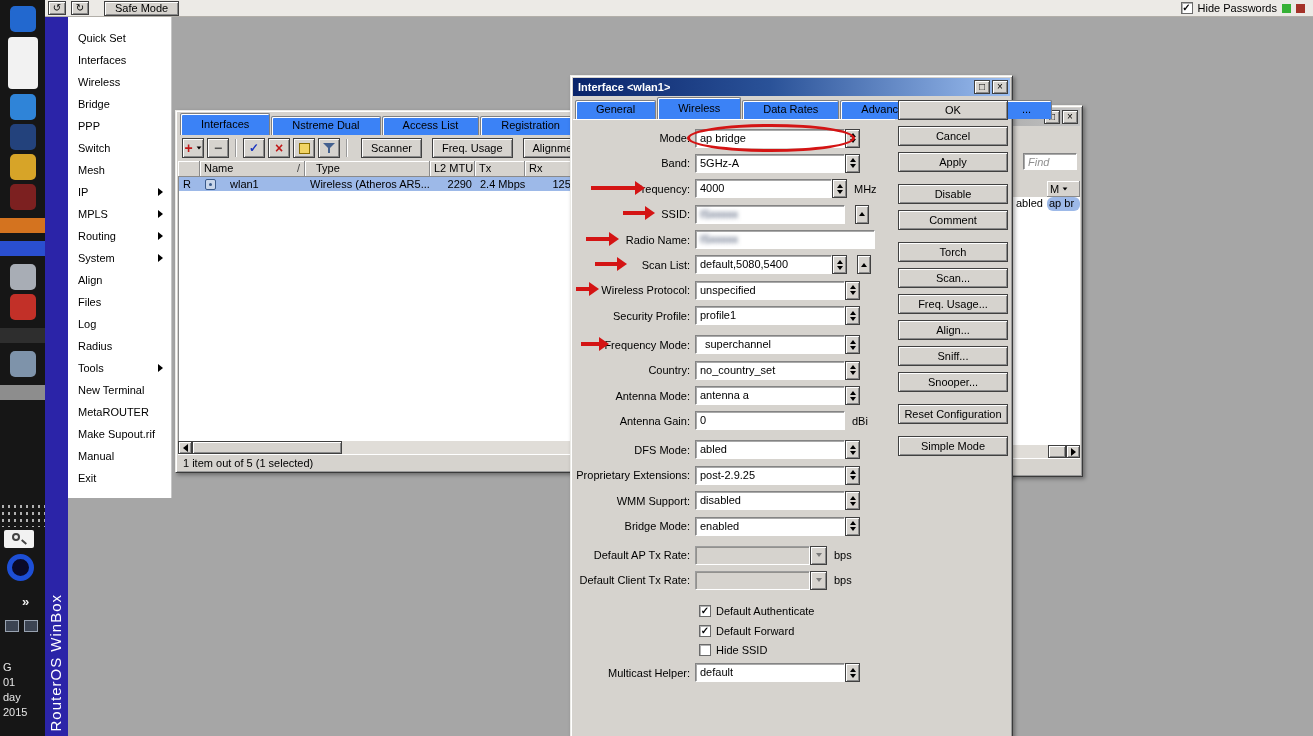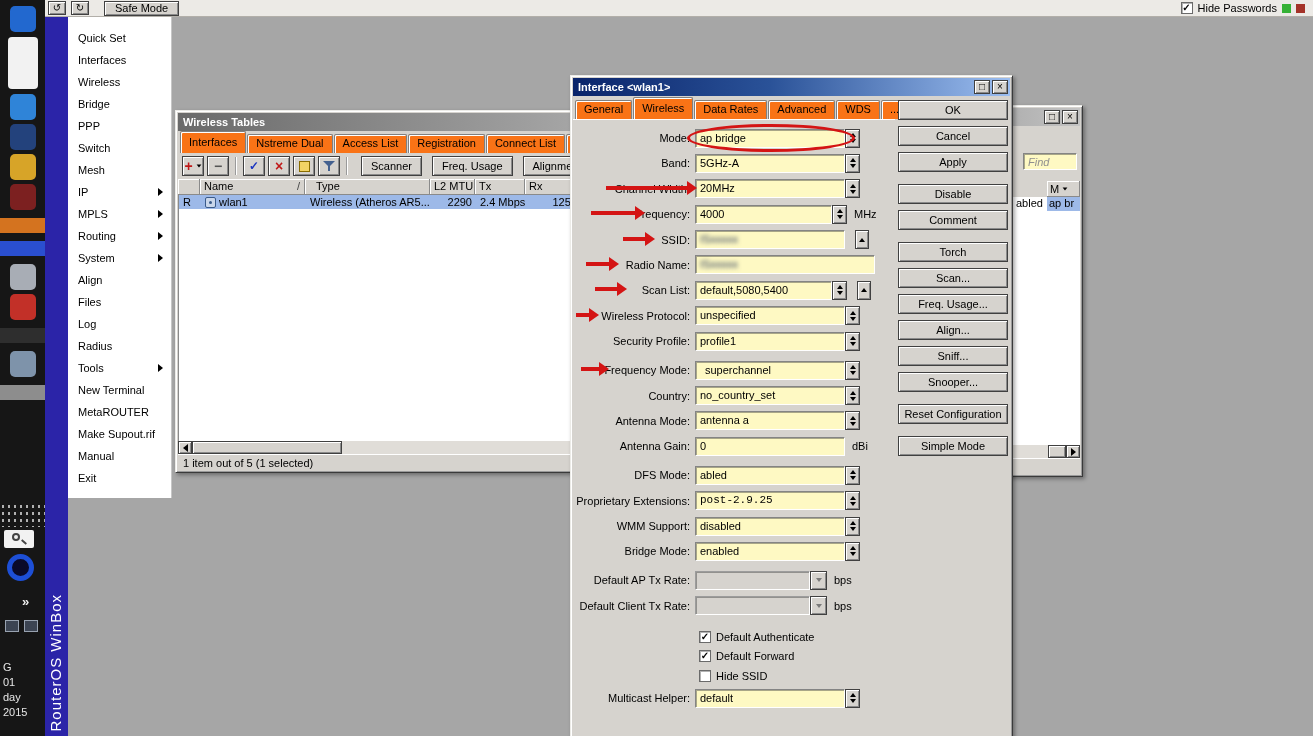--- a/index.html
+++ b/index.html
@@ -1,21 +1,21 @@
 <!DOCTYPE html>
 <html><head>
 <meta charset="utf-8">
 <style>
   * { margin:0; padding:0; box-sizing:border-box; }
   html,body { width:1313px; height:736px; overflow:hidden; }
   body { font-family:"Liberation Sans",sans-serif; font-size:11px; color:#000; background:#a6a6a6; position:relative; }
 
   
   .raised { background:#d6d3ce; border:1px solid #404040; box-shadow: inset 1px 1px 0 #fff, inset -1px -1px 0 #8a8a8a; }
-  .sunken { background:#fef9c3; border:1px solid; border-color:#848484 #fff #fff #848484; box-shadow: inset 1px 1px 0 rgba(64,64,64,.45); }
+  .sunken { background:#ffffff; border:1px solid; border-color:#848484 #fff #fff #848484; box-shadow: inset 1px 1px 0 rgba(64,64,64,.45); }
   .window { position:absolute; background:#d6d3ce; padding:2px; border:1px solid; border-color:#ecebe7 #3a3a3a #3a3a3a #ecebe7; box-shadow: inset 1px 1px 0 #fff, inset -1px -1px 0 #9a9a9a, 2px 2px 4px rgba(0,0,0,.35); }
   .titlebar { height:18px; display:flex; align-items:center; padding:0 2px 0 5px; color:#fff; font-weight:bold; font-size:11px; flex:0 0 auto; }
   .titlebar.active   { background:linear-gradient(90deg,#0a246a 0%,#2a5298 45%,#9cbef0 100%); }
   .titlebar.inactive { background:linear-gradient(90deg,#6a6a6a 0%,#9a9a9a 55%,#c3c3c3 100%); }
   .tb-buttons { margin-left:auto; display:flex; gap:2px; }
   .tb-btn { width:16px; height:14px; font-weight:normal; font-size:10px; line-height:12px; text-align:center; color:#000; }
 
   .tri { width:0; height:0; display:inline-block; }
   .tri.up { border:3px solid transparent; border-top:none; border-bottom:4px solid #000; }
   .tri.dn { border:3px solid transparent; border-bottom:none; border-top:4px solid #000; }
@@ -54,41 +54,41 @@
   .cbx { width:12px; height:12px; background:#fff; border:1px solid #6a6a6a; box-shadow:inset 1px 1px 0 rgba(0,0,0,.3); font-size:10px; line-height:10px; text-align:center; font-weight:bold; }
   .ind-sq { width:9px; height:9px; display:inline-block; }
 
   
   #menu { position:absolute; left:68px; top:17px; width:104px; height:481px; background:#fff; border-right:1px solid #c6c6c6; padding-top:10px; z-index:1; }
   .menu-item { height:22px; display:flex; align-items:center; padding:0 8px 0 10px; cursor:default; }
   .submenu-tri { margin-left:auto; width:0; height:0; border:4px solid transparent; border-right:none; border-left:5px solid #000; }
 
   
   .tabs { display:flex; align-items:flex-end; height:22px; padding-left:2px; flex:0 0 auto; }
-  .tab { height:19px; line-height:17px; padding:0 8px; background:#f97316; border:1px solid #808080; border-bottom:none; border-radius:2px 2px 0 0; box-shadow:inset 1px 1px 0 #fff; margin-right:1px; white-space:nowrap; }
+  .tab { height:19px; line-height:17px; padding:0 20px; background:#3b82f6; border:1px solid #808080; border-bottom:none; border-radius:2px 2px 0 0; box-shadow:inset 1px 1px 0 #fff; margin-right:1px; white-space:nowrap; }
   .tab.active { height:22px; line-height:21px; z-index:2; }
 
   
   #wt-window { left:175px; top:110px; width:592px; height:363px; z-index:2; display:flex; flex-direction:column; }
   #wt-toolbar { height:26px; display:flex; align-items:center; padding:0 4px; gap:3px; flex:0 0 auto; }
   .tool-ic { width:22px; height:20px; display:flex; align-items:center; justify-content:center; font-weight:bold; font-size:12px; }
   .tool-btn { height:20px; line-height:18px; padding:0 9px; margin-left:7px; }
   .tsep { width:2px; height:18px; border-left:1px solid #9a9a9a; border-right:1px solid #fff; margin:0 3px; }
   .note-ic { width:11px; height:11px; background:#f2d465; border:1px solid #8a6d00; display:inline-block; }
   .funnel-ic { position:relative; width:12px; height:12px; display:inline-block; }
   .funnel-ic:before { content:""; position:absolute; left:0; top:1px; border-left:6px solid transparent; border-right:6px solid transparent; border-top:6px solid #44618f; }
   .funnel-ic:after { content:""; position:absolute; left:5px; top:6px; width:2px; height:5px; background:#44618f; }
   #wt-header { display:flex; height:16px; flex:0 0 auto; }
   .th { background:#d6d3ce; border-right:1px solid #8a8a8a; border-bottom:1px solid #8a8a8a; box-shadow:inset 1px 1px 0 #fff; padding:1px 4px; white-space:nowrap; overflow:hidden; display:flex; }
   .th .sort { margin-left:auto; color:#444; }
   #wt-list { background:#fff; flex:1 1 auto; overflow:hidden; border-left:1px solid #8a8a8a; }
   .trow { display:flex; height:14px; align-items:center; }
   .trow.sel { background:#9db9e8; }
   .td { padding:0 4px; white-space:nowrap; overflow:hidden; }
-  .c-flag{width:22px;} .c-name{width:105px; display:flex; align-items:center; gap:3px;}
+  .c-flag{width:22px;} .c-name{width:105px; display:flex; align-items:center; gap:14px;}
   .c-type{width:125px;} .c-mtu{width:45px; text-align:right;} .c-tx{width:50px; text-align:right;} .c-rx{width:58px; text-align:right;}
   .wifi-ic { width:11px; height:11px; background:#c9d6ea; border:1px solid #3a5a8a; border-radius:2px; display:inline-block; position:relative; }
   .wifi-ic:after { content:""; position:absolute; left:3px; top:3px; width:3px; height:3px; background:#3a5a8a; border-radius:50%; }
   .hscroll { height:13px; display:flex; align-items:stretch; background:#e0ddd8; flex:0 0 auto; }
   .sbtn { width:14px; display:flex; align-items:center; justify-content:center; }
   .hthumb { width:150px; }
   .htrack { flex:1; }
   .statusbar { height:16px; border-top:1px solid #fff; padding:2px 5px; flex:0 0 auto; }
 
   
@@ -118,21 +118,21 @@
   .rw-tabsarea { height:24px; flex:0 0 auto; }
   .rw-toolbar { height:22px; display:flex; align-items:center; flex:0 0 auto; }
   .rw-find { margin-left:auto; margin-right:3px; width:54px; height:17px; }
   .find-ph { color:#8f8f8f; font-style:italic; }
   .rw-header { display:flex; height:16px; margin-top:9px; padding-left:271px; flex:0 0 auto; }
   .rw-th { background:#d6d3ce; border-right:1px solid #8a8a8a; border-bottom:1px solid #8a8a8a; box-shadow:inset 1px 1px 0 #fff; padding:1px 3px; display:flex; align-items:center; }
   .rw-th:first-child{ width:33px;margin-top:30px; } .rw-th:last-child{ width:33px; }
   .rw-list { background:#fff; flex:1 1 auto; overflow:hidden; }
   .rw-row { display:flex; height:14px; padding-left:271px; }
   .rw-cell { width:33px; padding:0 2px; white-space:nowrap; overflow:hidden; }
-  .rw-cell.sel { background:#9db9e8; }
+  .rw-cell.sel { background:#9db9e8;border-radius:6px; }
   .rw-status { height:16px; border-top:1px solid #fff; flex:0 0 auto; }
 </style>
 </head>
 <body>
 
 <div id="taskbar">
   <div id="taskbar-icons">
       <div class="tb-ic icon" style="background: rgb(34, 104, 207);"></div>
       <div class="tb-ic tall" style="background: rgb(242, 242, 242);"></div>
       <div class="tb-ic icon" style="background: rgb(47, 132, 216);"></div>
@@ -247,23 +247,20 @@
     </div>
     <div class="menu-item">
       <span>Manual</span>
     </div>
     <div class="menu-item">
       <span>Exit</span>
     </div>
   </div>
 
 <div class="window" id="wt-window">
-  <div class="titlebar inactive">
-    <span>Wireless Tables</span>
-  </div>
   <div class="tabs" id="wt-tabs">
       <div class="tab active">Interfaces</div>
       <div class="tab">Nstreme Dual</div>
       <div class="tab">Access List</div>
       <div class="tab">Registration</div>
       <div class="tab">Connect List</div>
       <div class="tab">Security Profiles</div>
     </div>
   <div id="wt-toolbar">
       <div class="raised tool-ic add-button">
@@ -397,29 +394,20 @@
             </div>
             <div class="frow">
               <div class="flabel">Band:</div>
               <div class="fin sunken" style="width: 150px;"><span>5GHz-A</span></div>
               <div class="raised spinbtn">
                 <span class="tri up"></span>
                 <span class="tri dn"></span>
               </div>
             </div>
             <div class="frow">
-              <div class="flabel">Channel Width:</div>
-              <div class="fin sunken" style="width: 150px;"><span>20MHz</span></div>
-              <div class="raised spinbtn">
-                <span class="tri up"></span>
-                <span class="tri dn"></span>
-              </div>
-              <div class="red-arrow" style="left: 31px; width: 82px; background: rgb(212, 20, 20);"></div>
-            </div>
-            <div class="frow">
               <div class="flabel">Frequency:</div>
               <div class="fin sunken" style="width: 137px;"><span>4000</span></div>
               <div class="raised spinbtn">
                 <span class="tri up"></span>
                 <span class="tri dn"></span>
               </div>
               <span class="suffix">MHz</span>
               <div class="red-arrow" style="left: 16px; width: 45px; background: rgb(212, 20, 20);"></div>
             </div>
             <div class="frow">
@@ -497,21 +485,21 @@
             <div class="frow" style="margin-top: 9px;">
               <div class="flabel">DFS Mode:</div>
               <div class="fin sunken" style="width: 150px;"><span>abled</span></div>
               <div class="raised spinbtn">
                 <span class="tri up"></span>
                 <span class="tri dn"></span>
               </div>
             </div>
             <div class="frow">
               <div class="flabel">Proprietary Extensions:</div>
-              <div class="fin sunken" style="width: 150px; font-family: Liberation Mono, monospace;"><span>post-2.9.25</span></div>
+              <div class="fin sunken" style="width: 150px;"><span>post-2.9.25</span></div>
               <div class="raised spinbtn">
                 <span class="tri up"></span>
                 <span class="tri dn"></span>
               </div>
             </div>
             <div class="frow">
               <div class="flabel">WMM Support:</div>
               <div class="fin sunken" style="width: 150px;"><span>disabled</span></div>
               <div class="raised spinbtn">
                 <span class="tri up"></span>

